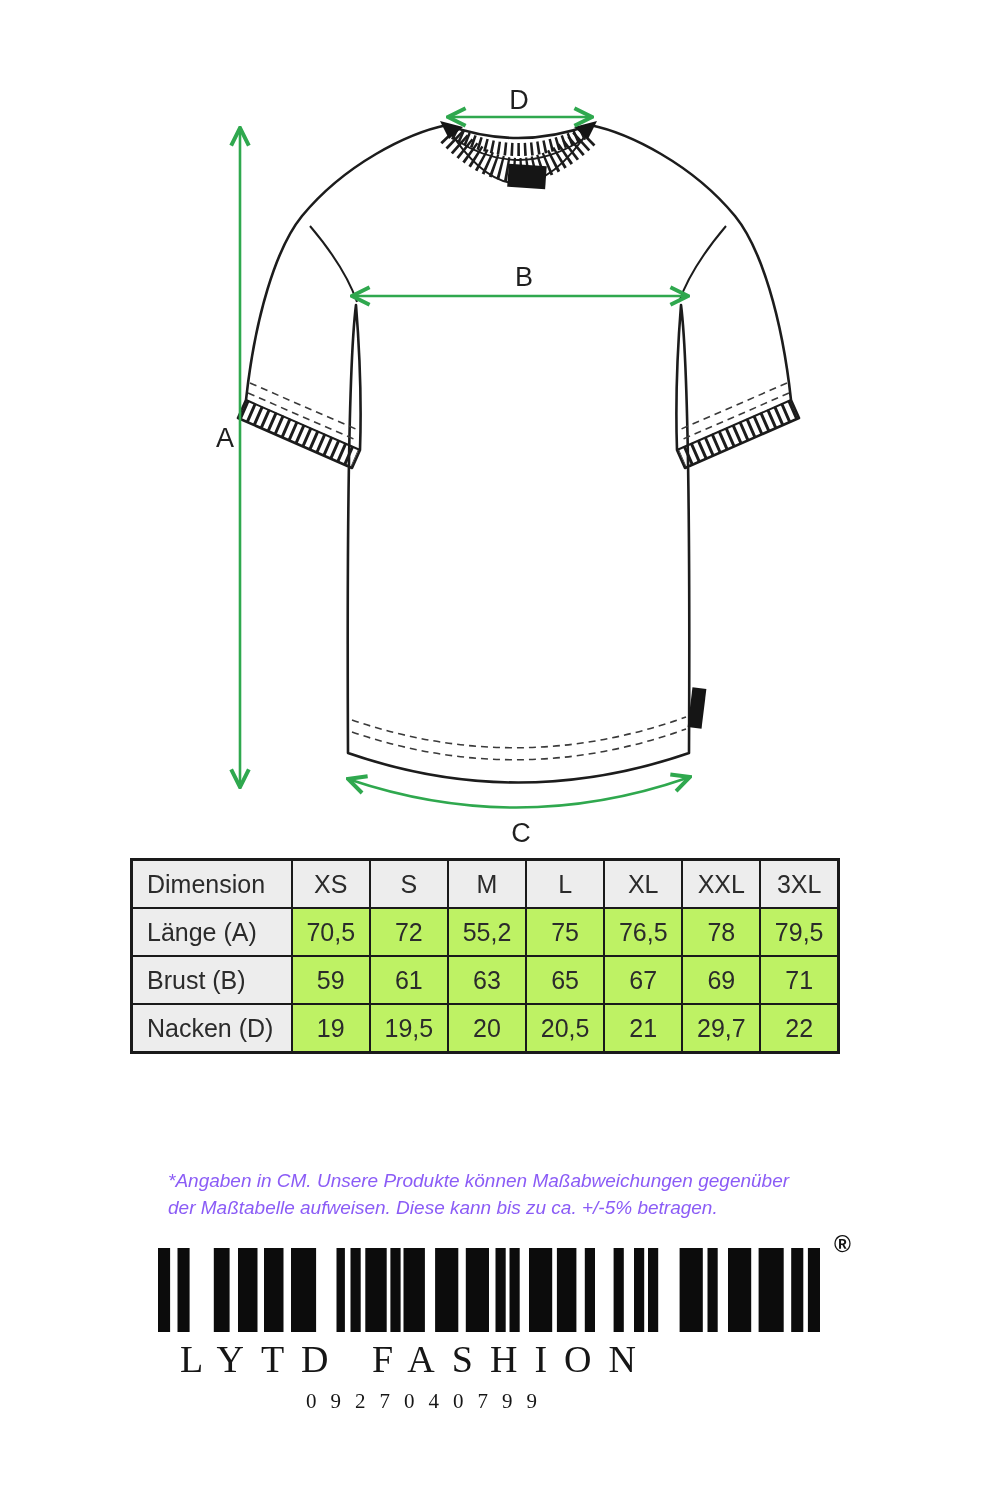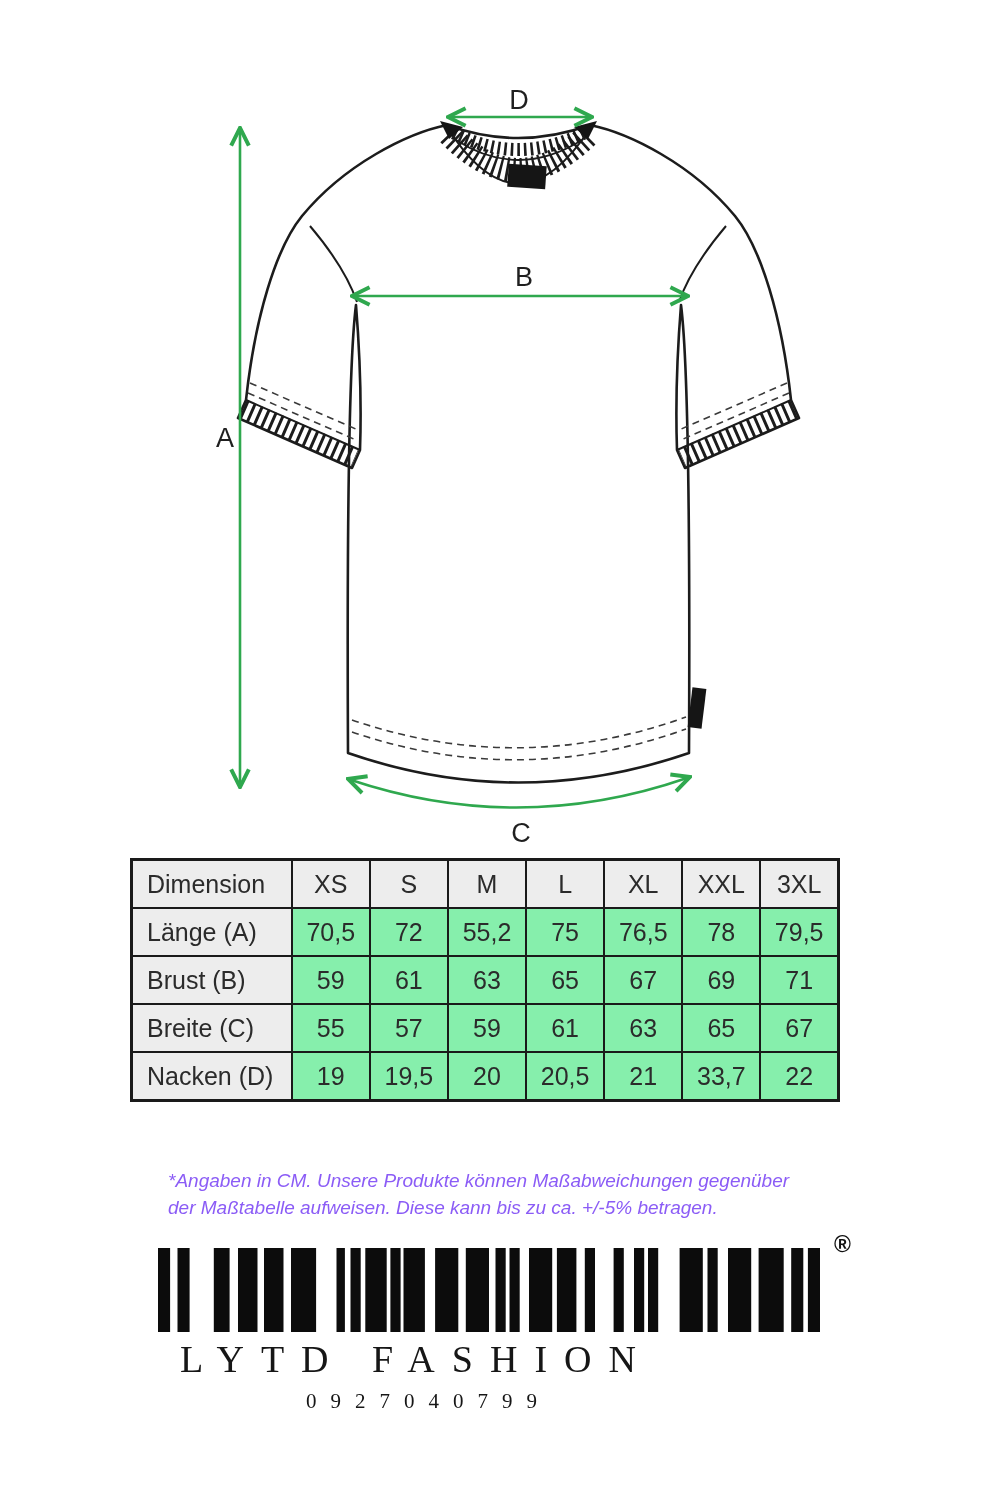--- a/index.html
+++ b/index.html
@@ -15,21 +15,21 @@
   .rib{fill:none;stroke:#1c1c1c;stroke-linecap:butt;}
   .stitch{fill:none;stroke:#3a3a3a;stroke-width:1.6;stroke-dasharray:7 5;}
   .arrow{fill:none;stroke:var(--accent,#2fa84e);stroke-width:2.6;}
   .arrowhead{fill:none;stroke:var(--accent,#2fa84e);stroke-width:1.8;}
   .dim-label{font-family:"Liberation Sans",sans-serif;font-size:27px;fill:#1f1f1f;text-anchor:middle;}
   
   .size-table-wrap{position:absolute;left:130px;top:858px;}
   .size-table{border-collapse:collapse;table-layout:fixed;width:710px;border:3px solid #1a1a1a;}
   .size-table th,.size-table td{
     border:2px solid #1a1a1a;height:46px;font-size:25px;color:#2b2b2b;
-    font-weight:400;text-align:center;background:#86efac;padding:0;
+    font-weight:400;text-align:center;background:#bef264;padding:0;
   }
   .size-table thead th{background:var(--cell-bg,#ededed);}
   .size-table tbody th{background:var(--cell-bg,#ededed);text-align:left;padding-left:14px;}
   .size-table thead th.dim{text-align:left;padding-left:14px;}
   
   .disclaimer{
     position:absolute;left:168px;top:1168px;font-style:italic;font-size:19px;
     line-height:1.4;color:#8b5cf6;
   }
   
@@ -148,37 +148,27 @@
             <th>Brust (B)</th>
             <td>59</td>
             <td>61</td>
             <td>63</td>
             <td>65</td>
             <td>67</td>
             <td>69</td>
             <td>71</td>
           </tr>
           <tr>
-            <th>Breite (C)</th>
-            <td>55</td>
-            <td>57</td>
-            <td>59</td>
-            <td>61</td>
-            <td>63</td>
-            <td>65</td>
-            <td>67</td>
-          </tr>
-          <tr>
             <th>Nacken (D)</th>
             <td>19</td>
             <td>19,5</td>
             <td>20</td>
             <td>20,5</td>
             <td>21</td>
-            <td>33,7</td>
+            <td>29,7</td>
             <td>22</td>
           </tr>
         </tbody>
       </table>
   </div>
 
   <div class="disclaimer">
     <div>*Angaben in CM. Unsere Produkte können Maßabweichungen gegenüber</div>
     <div>der Maßtabelle aufweisen. Diese kann bis zu ca. +/-5% betragen.</div>
   </div>

